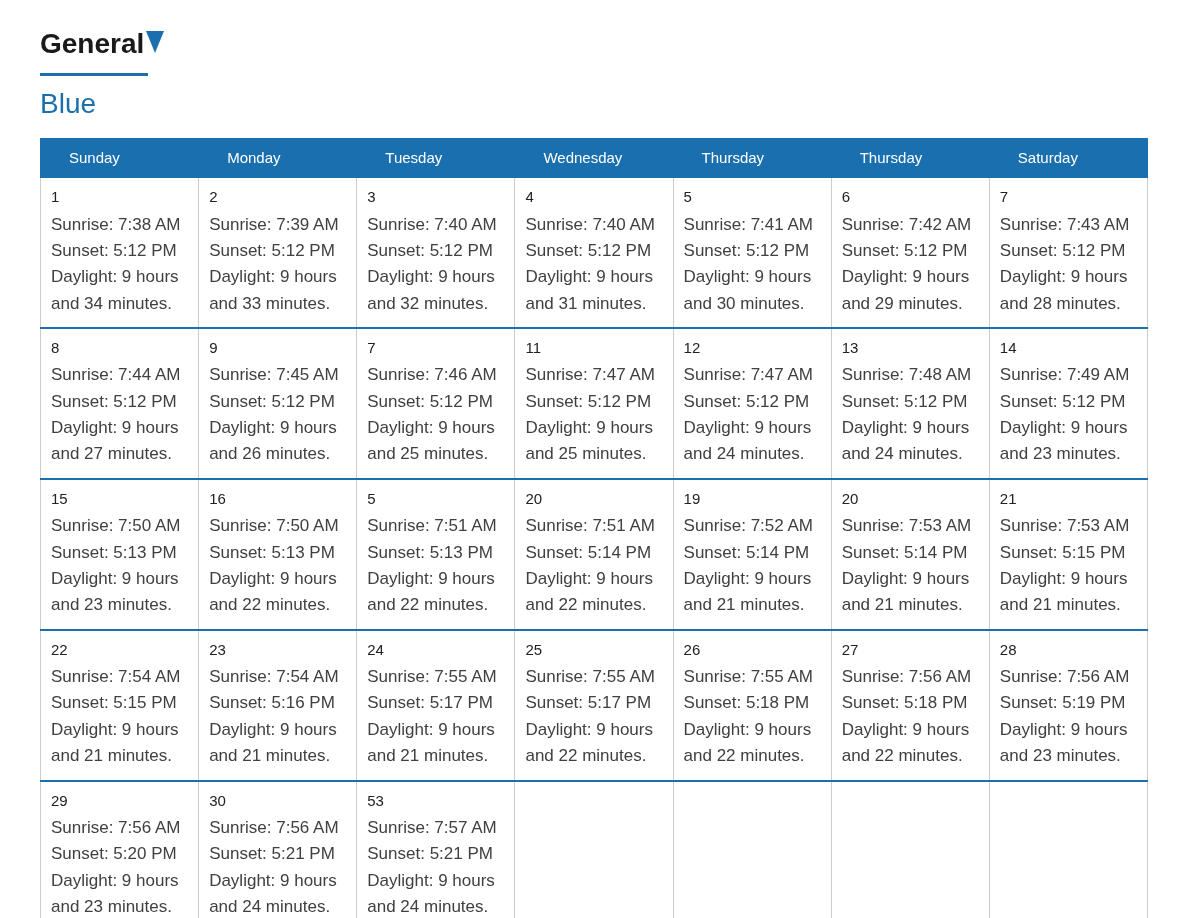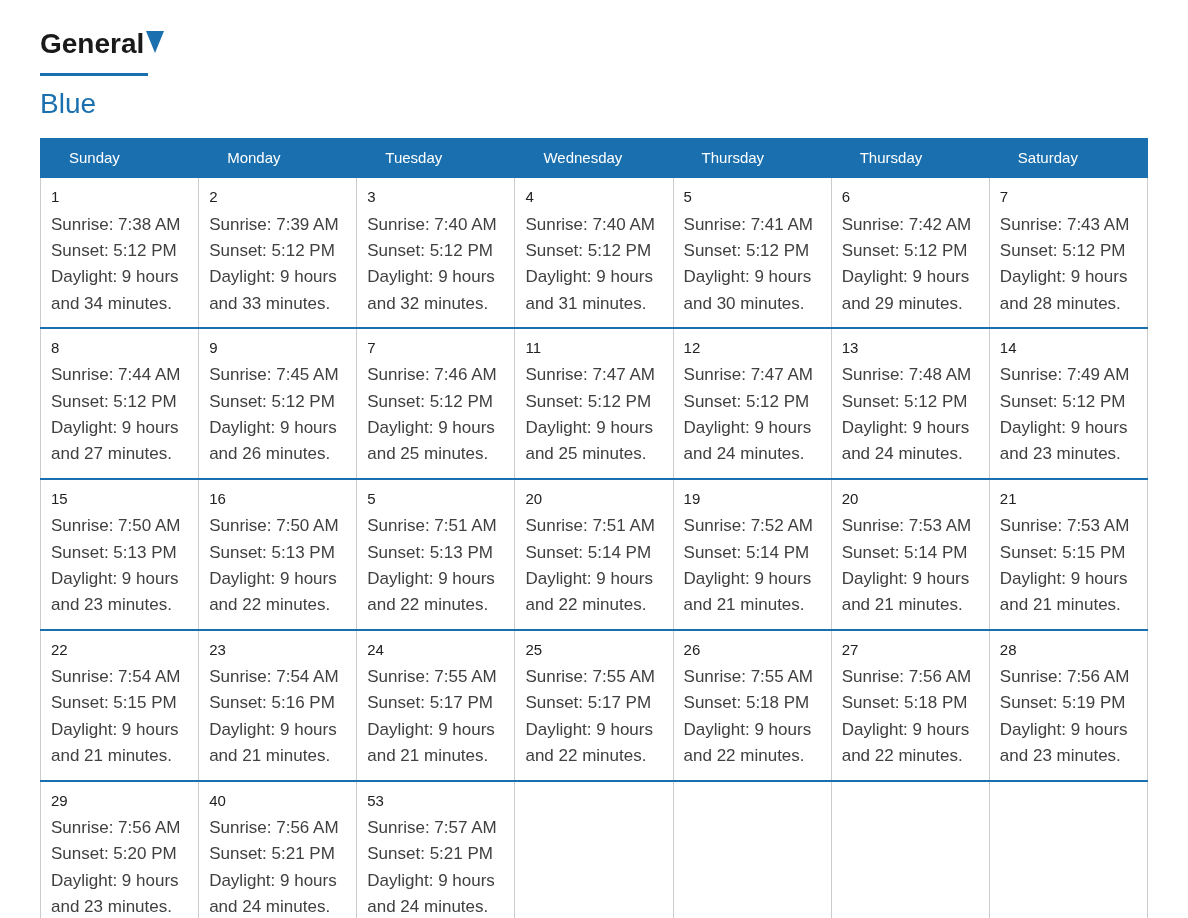--- a/index.html
+++ b/index.html
@@ -372,21 +372,21 @@
         <td>
           <span class="day-num">29</span>
         <div class="day-info">
           Sunrise: 7:56 AM<br>
           Sunset: 5:20 PM<br>
           Daylight: 9 hours<br>
           and 23 minutes.
         </div>
         </td>
         <td>
-          <span class="day-num">40</span>
+          <span class="day-num">30</span>
         <div class="day-info">
           Sunrise: 7:56 AM<br>
           Sunset: 5:21 PM<br>
           Daylight: 9 hours<br>
           and 24 minutes.
         </div>
         </td>
         <td>
           <span class="day-num">53</span>
         <div class="day-info">

